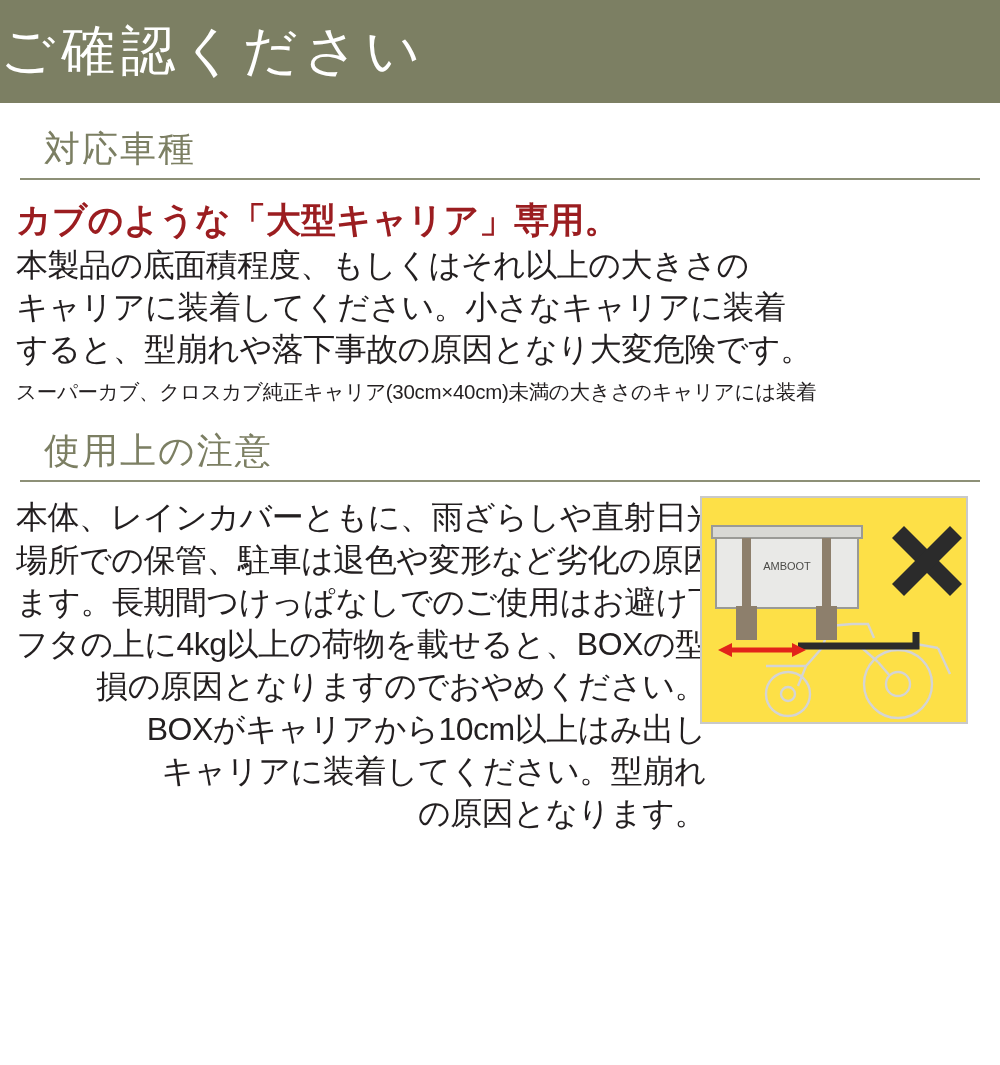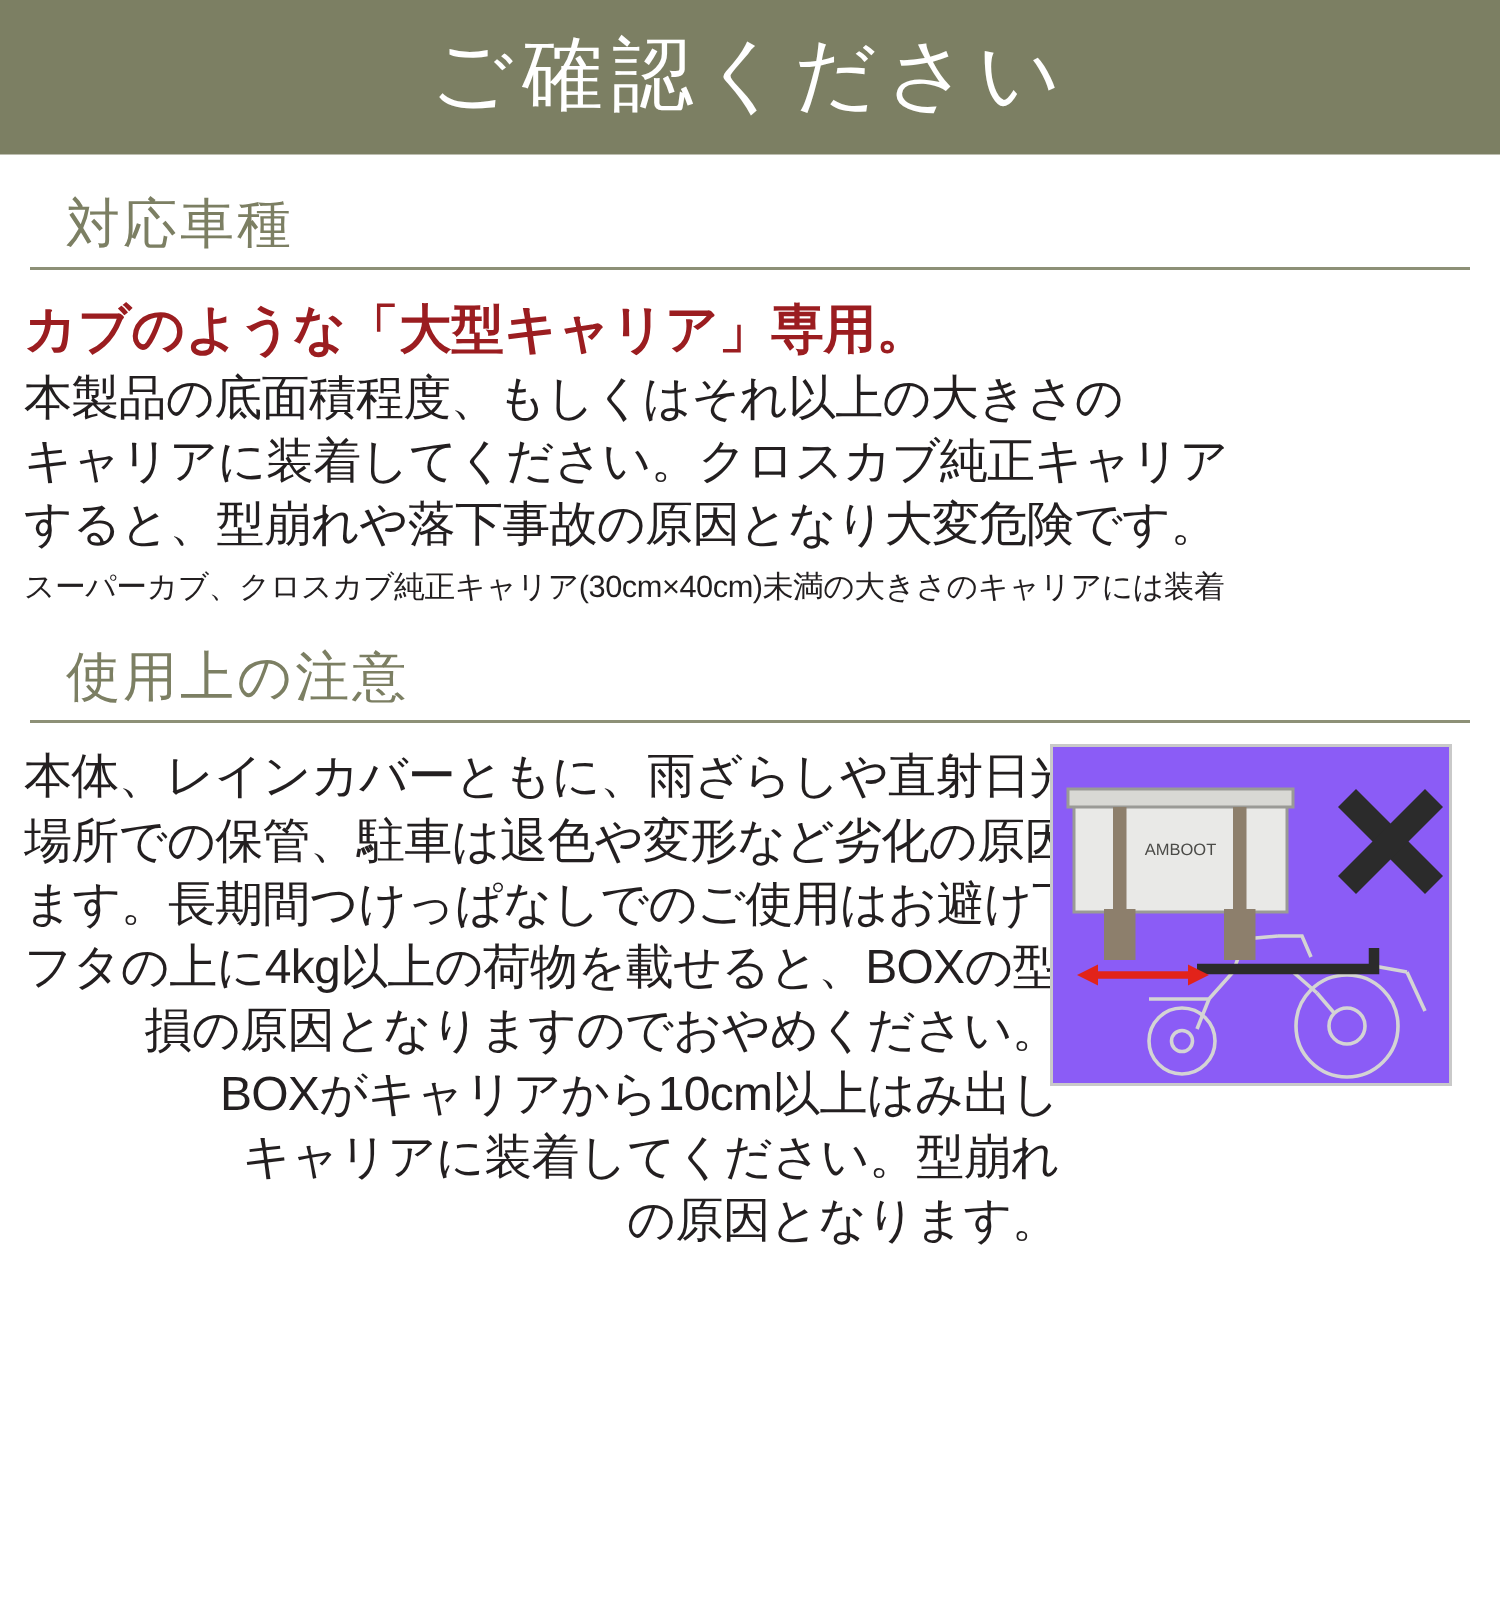--- a/index.html
+++ b/index.html
@@ -22,21 +22,21 @@
     box-sizing: border-box;
   }
 
   
   .banner {
     width: 100%;
     height: 103px;
     background: #7c7f63;
     display: flex;
     align-items: center;
-    justify-content: center;
+    justify-content: flex-start;
     box-sizing: border-box;
   }
   .banner-title {
     color: #ffffff;
     font-size: 54px;
     letter-spacing: 6px;
     font-weight: normal;
     line-height: 1;
     margin: 0;
     padding-bottom: 4px;
@@ -89,21 +89,21 @@
   .lower {
     position: relative;
   }
   .figure {
     position: absolute;
     right: 16px;
     top: 0;
     width: 268px;
     height: 228px;
     border: 2px solid #c9c9c9;
-    background: #8b5cf6;
+    background: #fde047;
     box-sizing: border-box;
     overflow: hidden;
   }
   .figure svg { display: block; }
 
   .para-wrap { width: 100%; }
   .para-narrow { width: 690px; text-align: right; }
 </style>
 </head>
 <body>
@@ -116,21 +116,21 @@
 
   <div class="content">
 
     <div>
       <div class="section-head">対応車種</div>
       <div class="rule"></div>
 
       <div class="lead">カブのような「大型キャリア」専用。</div>
 
       <div class="para">本製品の底面積程度、もしくはそれ以上の大きさの</div>
-      <div class="para tight">キャリアに装着してください。クロスカブ純正キャリア</div>
+      <div class="para tight">キャリアに装着してください。小さなキャリアに装着</div>
       <div class="para tight">すると、型崩れや落下事故の原因となり大変危険です。</div>
 
       <div class="fineprint">スーパーカブ、クロスカブ純正キャリア(30cm×40cm)未満の大きさのキャリアには装着</div>
     </div>
 
     <div>
       <div class="section-head">使用上の注意</div>
       <div class="rule"></div>
 
       <div class="lower">

